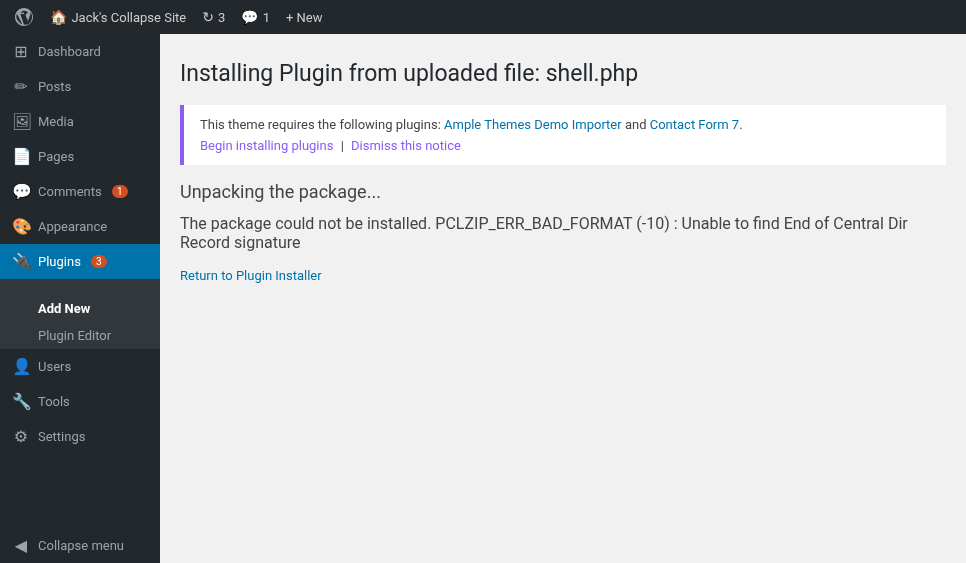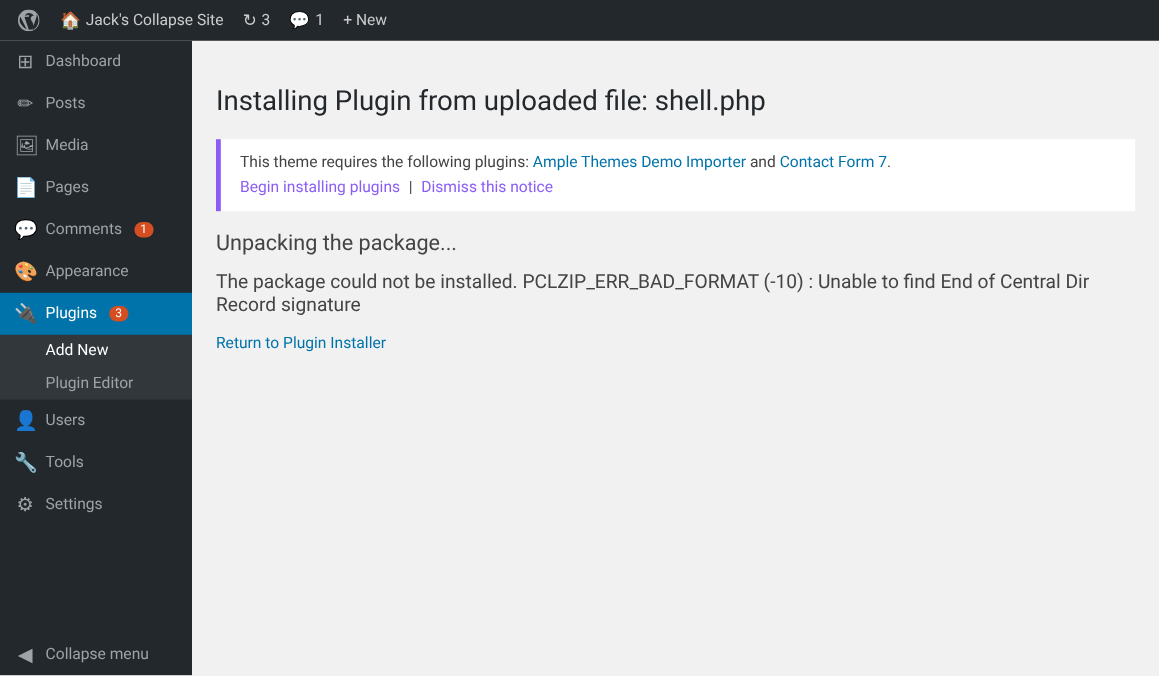--- a/index.html
+++ b/index.html
@@ -40,25 +40,25 @@
     }
     .sidebar-item.active { background: #0073aa; color: #fff; }
     .sidebar-item .icon { font-size: 16px; width: 18px; text-align: center; flex-shrink: 0; }
     .sidebar-badge {
       background: #d54e21; color: #fff; border-radius: 10px; font-size: 10px; padding: 1px 5px; min-width: 16px; text-align: center; margin-left: 2px;
     }
     .sidebar-submenu { background: #32373c; }
     .sidebar-submenu .sidebar-sub-item {
       display: block; padding: 6px 12px 6px 38px; color: #9ea3a8; cursor: pointer; font-size: 13px;
     }
-    .sidebar-submenu .sidebar-sub-item.active { color: #fff; font-weight: 400; }
+    .sidebar-submenu .sidebar-sub-item.active { color: #fff; font-weight: 700; margin-top: 16px; }
 
     
     #content {
-      flex: 1; background: #f1f1f1; overflow-y: auto; padding: 36px 20px 20px 20px;
+      flex: 1; background: #f1f1f1; overflow-y: auto; padding: 25px 20px 20px 20px;
     }
     .page-title {
       font-size: 23px; font-weight: 400; color: #23282d; margin-bottom: 16px; line-height: 1.3;
     }
     .notice {
       background: #fff; border-left: 4px solid #8b5cf6; padding: 12px 16px; margin-bottom: 16px; font-size: 13px; color: #444;
     }
     .notice a { color: #0073aa; text-decoration: none; }
     .notice-links { margin-top: 6px; }
     .notice-links a { color: #8b5cf6; text-decoration: none; }

